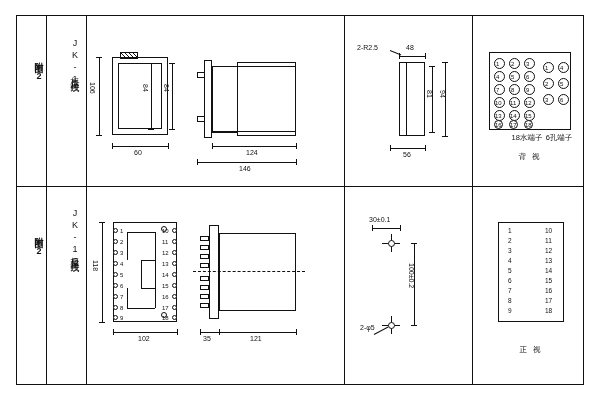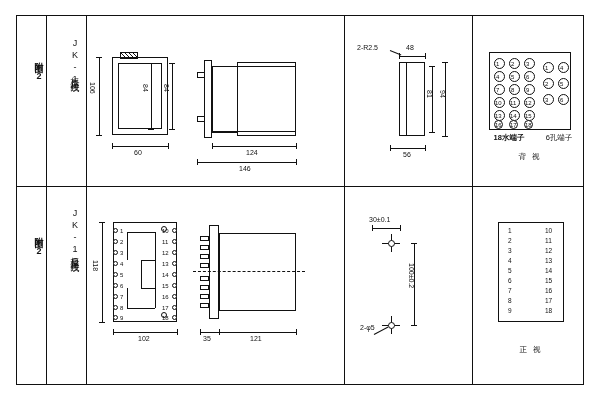--- a/index.html
+++ b/index.html
@@ -269,21 +269,21 @@
   <div class="circle" style="left:543px; top:78px; width:11px; height:11px;"></div>
   <div class="tnum" style="left:545px; top:81px;">2</div>
   <div class="circle" style="left:558px; top:78px; width:11px; height:11px;"></div>
   <div class="tnum" style="left:560px; top:81px;">5</div>
 
   <div class="circle" style="left:543px; top:94px; width:11px; height:11px;"></div>
   <div class="tnum" style="left:545px; top:97px;">3</div>
   <div class="circle" style="left:558px; top:94px; width:11px; height:11px;"></div>
   <div class="tnum" style="left:560px; top:97px;">6</div>
 
-  <div class="cap" style="left:481px; top:133px; width:56px;font-weight:bold;">18水端子</div>
+  <div class="cap" style="left:499px; top:133px; width:56px;">18水端子</div>
   <div class="cap" style="left:538px; top:133px; width:42px;">6孔端子</div>
   <div class="cap" style="left:505px; top:152px; width:50px; letter-spacing:2px;">背 视</div>
 
   <div class="vtext b" style="left:18px; top:230px; width:26px;">附图 2</div>
   <div class="vtext" style="left:50px; top:208px; width:30px;">JK-1Q</div>
   <div class="vtext" style="left:50px; top:250px; width:30px;">板前接线</div>
 
   <div class="box" style="left:113px; top:222px; width:64px; height:100px;"></div>
 
   <div class="line vl" style="left:127px; top:232px; height:28px;"></div>

